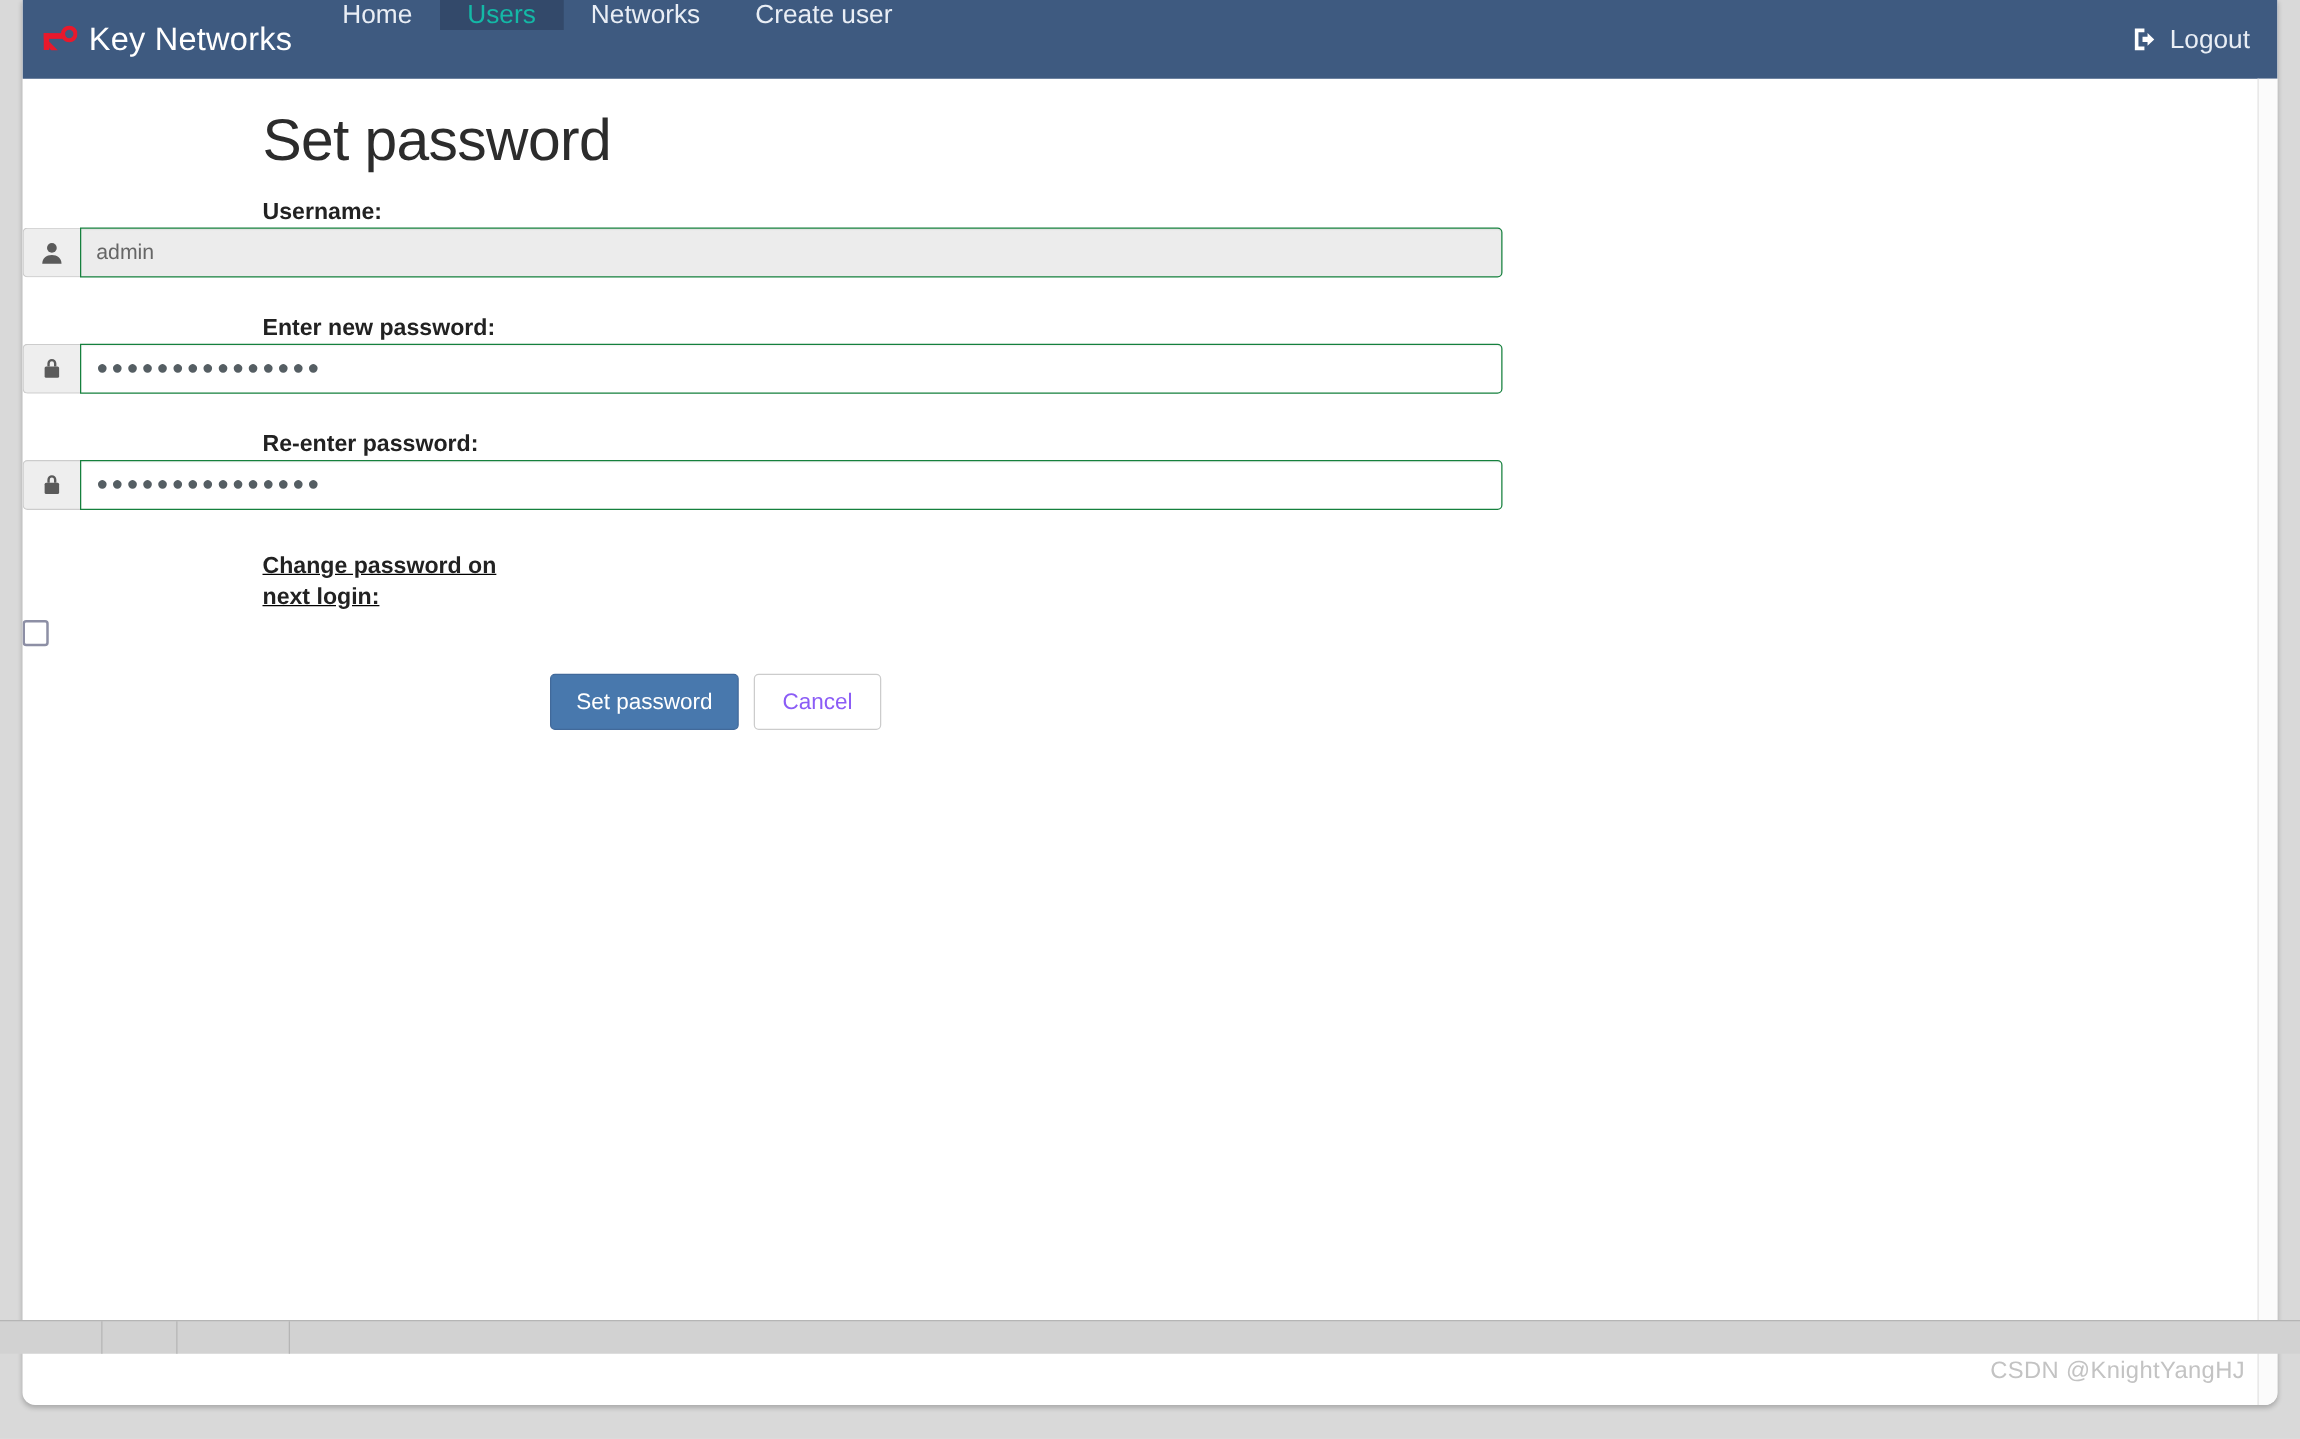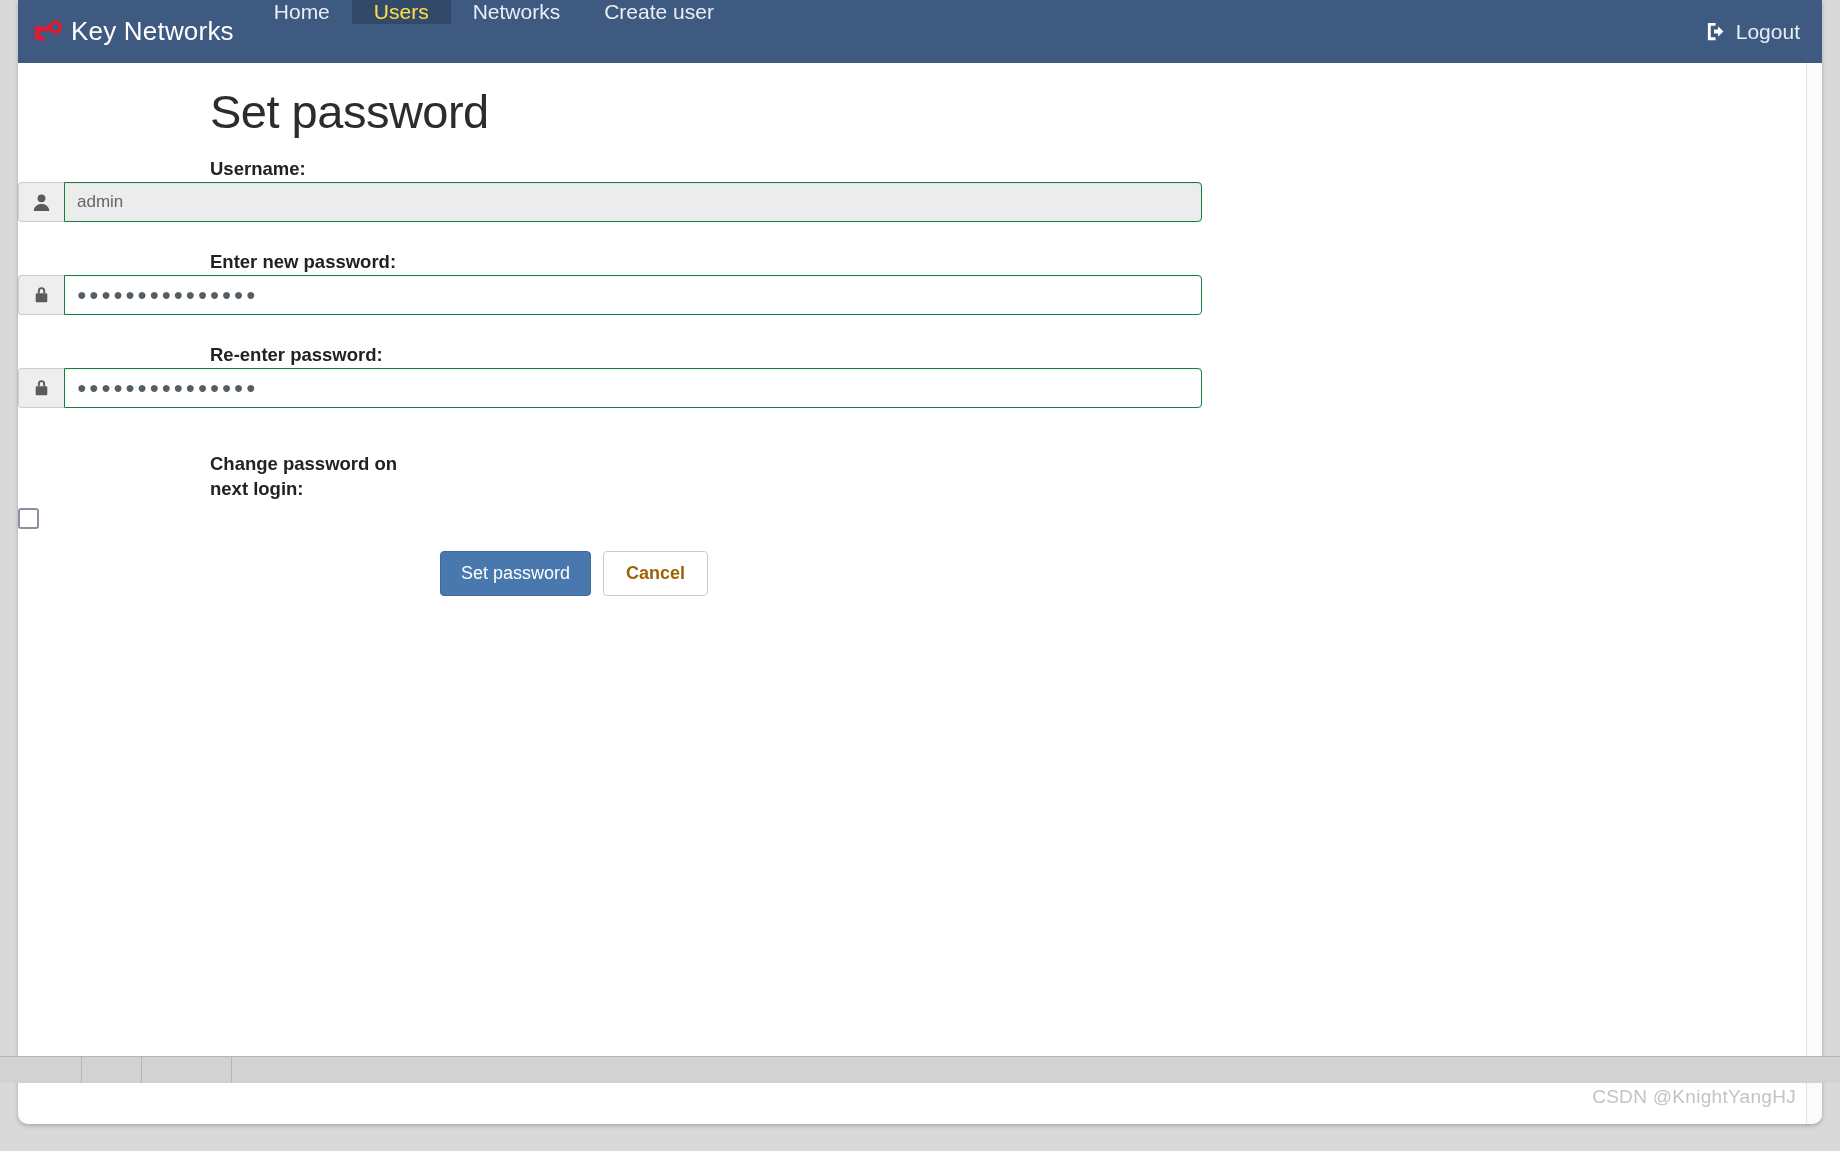--- a/index.html
+++ b/index.html
@@ -68,21 +68,21 @@
     display: flex;
     align-items: center;
     padding: 0 22px;
     color: #e9eef5;
     font-size: 21px;
     text-decoration: none;
     white-space: nowrap;
   }
   .nav-link.active {
     background: #33496a;
-    color: #fde047;
+    color: #14b8a6;
   }
   .nav-right {
     margin-left: auto;
     display: flex;
     align-items: center;
     padding-right: 22px;
   }
   .logout-link {
     display: flex;
     gap: 8px;
@@ -169,21 +169,21 @@
   }
   .form-input.pw {
     letter-spacing: 2.4px;
     font-size: 16px;
     color: #555e63;
   }
 
   .row-username  { margin-top: 4px; }
   .row-newpw     { margin-top: 22px; }
   .row-repw      { margin-top: 22px; }
-  .row-checkbox  { margin-top: 38px; }
+  .row-checkbox  { margin-top: 26px; text-decoration: underline; }
   .row-buttons   { margin-top: 22px; }
 
   .checkbox-box {
     width: 21px; height: 21px;
     border: 2px solid #8d8fa5;
     border-radius: 3px;
     background: #ffffff;
     margin-top: 6px;
   }
 
@@ -203,24 +203,23 @@
     white-space: nowrap;
   }
   .btn-primary {
     background: #4878ad;
     border: 1px solid #41699a;
     color: #ffffff;
   }
   .btn-default {
     background: #ffffff;
     border: 1px solid #cccccc;
-    color: #a16207;
+    color: #8b5cf6;
     padding-left: 22px;
     padding-right: 22px;
-    font-weight: bold;
   }
 
   
   .watermark {
     position: absolute;
     right: 26px;
     bottom: 16px;
     font-size: 19px;
     color: #c3c3c3;
     letter-spacing: .3px;

